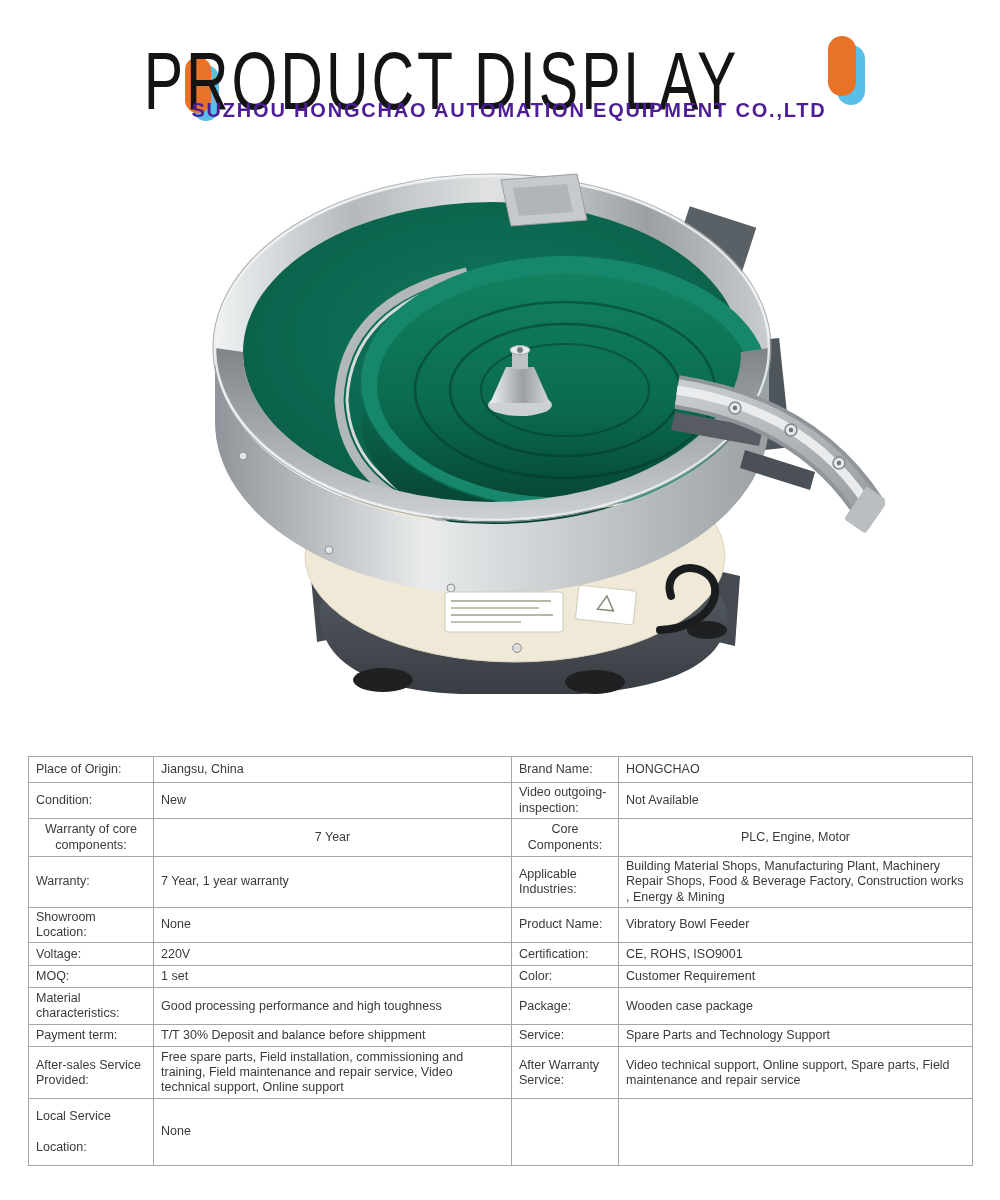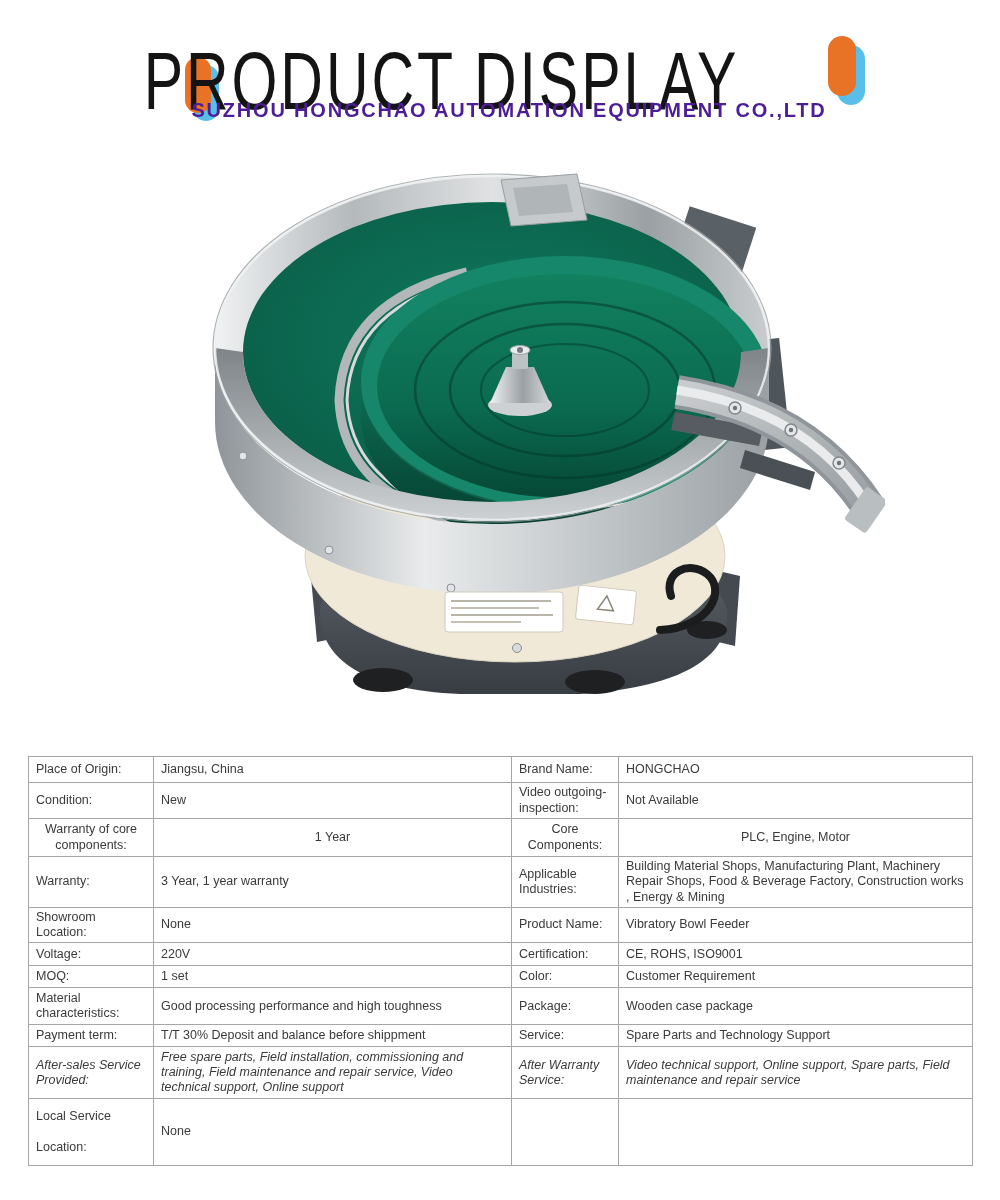--- a/index.html
+++ b/index.html
@@ -176,27 +176,27 @@
           <td>HONGCHAO</td>
         </tr>
         <tr style="height: 36px; margin-top: 16px;">
           <td>Condition:</td>
           <td>New</td>
           <td>Video outgoing-inspection:</td>
           <td>Not Available</td>
         </tr>
         <tr style="height: 38px; text-align: center;">
           <td>Warranty of core components:</td>
-          <td>1 Year</td>
+          <td>7 Year</td>
           <td>Core Components:</td>
           <td>PLC, Engine, Motor</td>
         </tr>
         <tr style="height: 50px;">
           <td>Warranty:</td>
-          <td>3 Year, 1 year warranty</td>
+          <td>7 Year, 1 year warranty</td>
           <td>Applicable Industries:</td>
           <td>Building Material Shops, Manufacturing Plant, Machinery Repair Shops, Food &amp; Beverage Factory, Construction works , Energy &amp; Mining</td>
         </tr>
         <tr style="height: 22px; margin-top: 12px;">
           <td>Showroom Location:</td>
           <td>None</td>
           <td>Product Name:</td>
           <td>Vibratory Bowl Feeder</td>
         </tr>
         <tr style="height: 23px;">
@@ -216,21 +216,21 @@
           <td>Good processing performance and high toughness</td>
           <td>Package:</td>
           <td>Wooden case package</td>
         </tr>
         <tr style="height: 22px;">
           <td>Payment term:</td>
           <td>T/T 30% Deposit and balance before shippment</td>
           <td>Service:</td>
           <td>Spare Parts and Technology Support</td>
         </tr>
-        <tr style="height: 52px; font-style: italic;">
+        <tr style="height: 52px;">
           <td>After-sales Service Provided:</td>
           <td>Free spare parts, Field installation, commissioning and training, Field maintenance and repair service, Video technical support, Online support</td>
           <td>After Warranty Service:</td>
           <td>Video technical support, Online support, Spare parts, Field maintenance and repair service</td>
         </tr>
         <tr style="height: 57px;">
           <td>Local Service Location:</td>
           <td>None</td>
           <td></td>
           <td></td>

